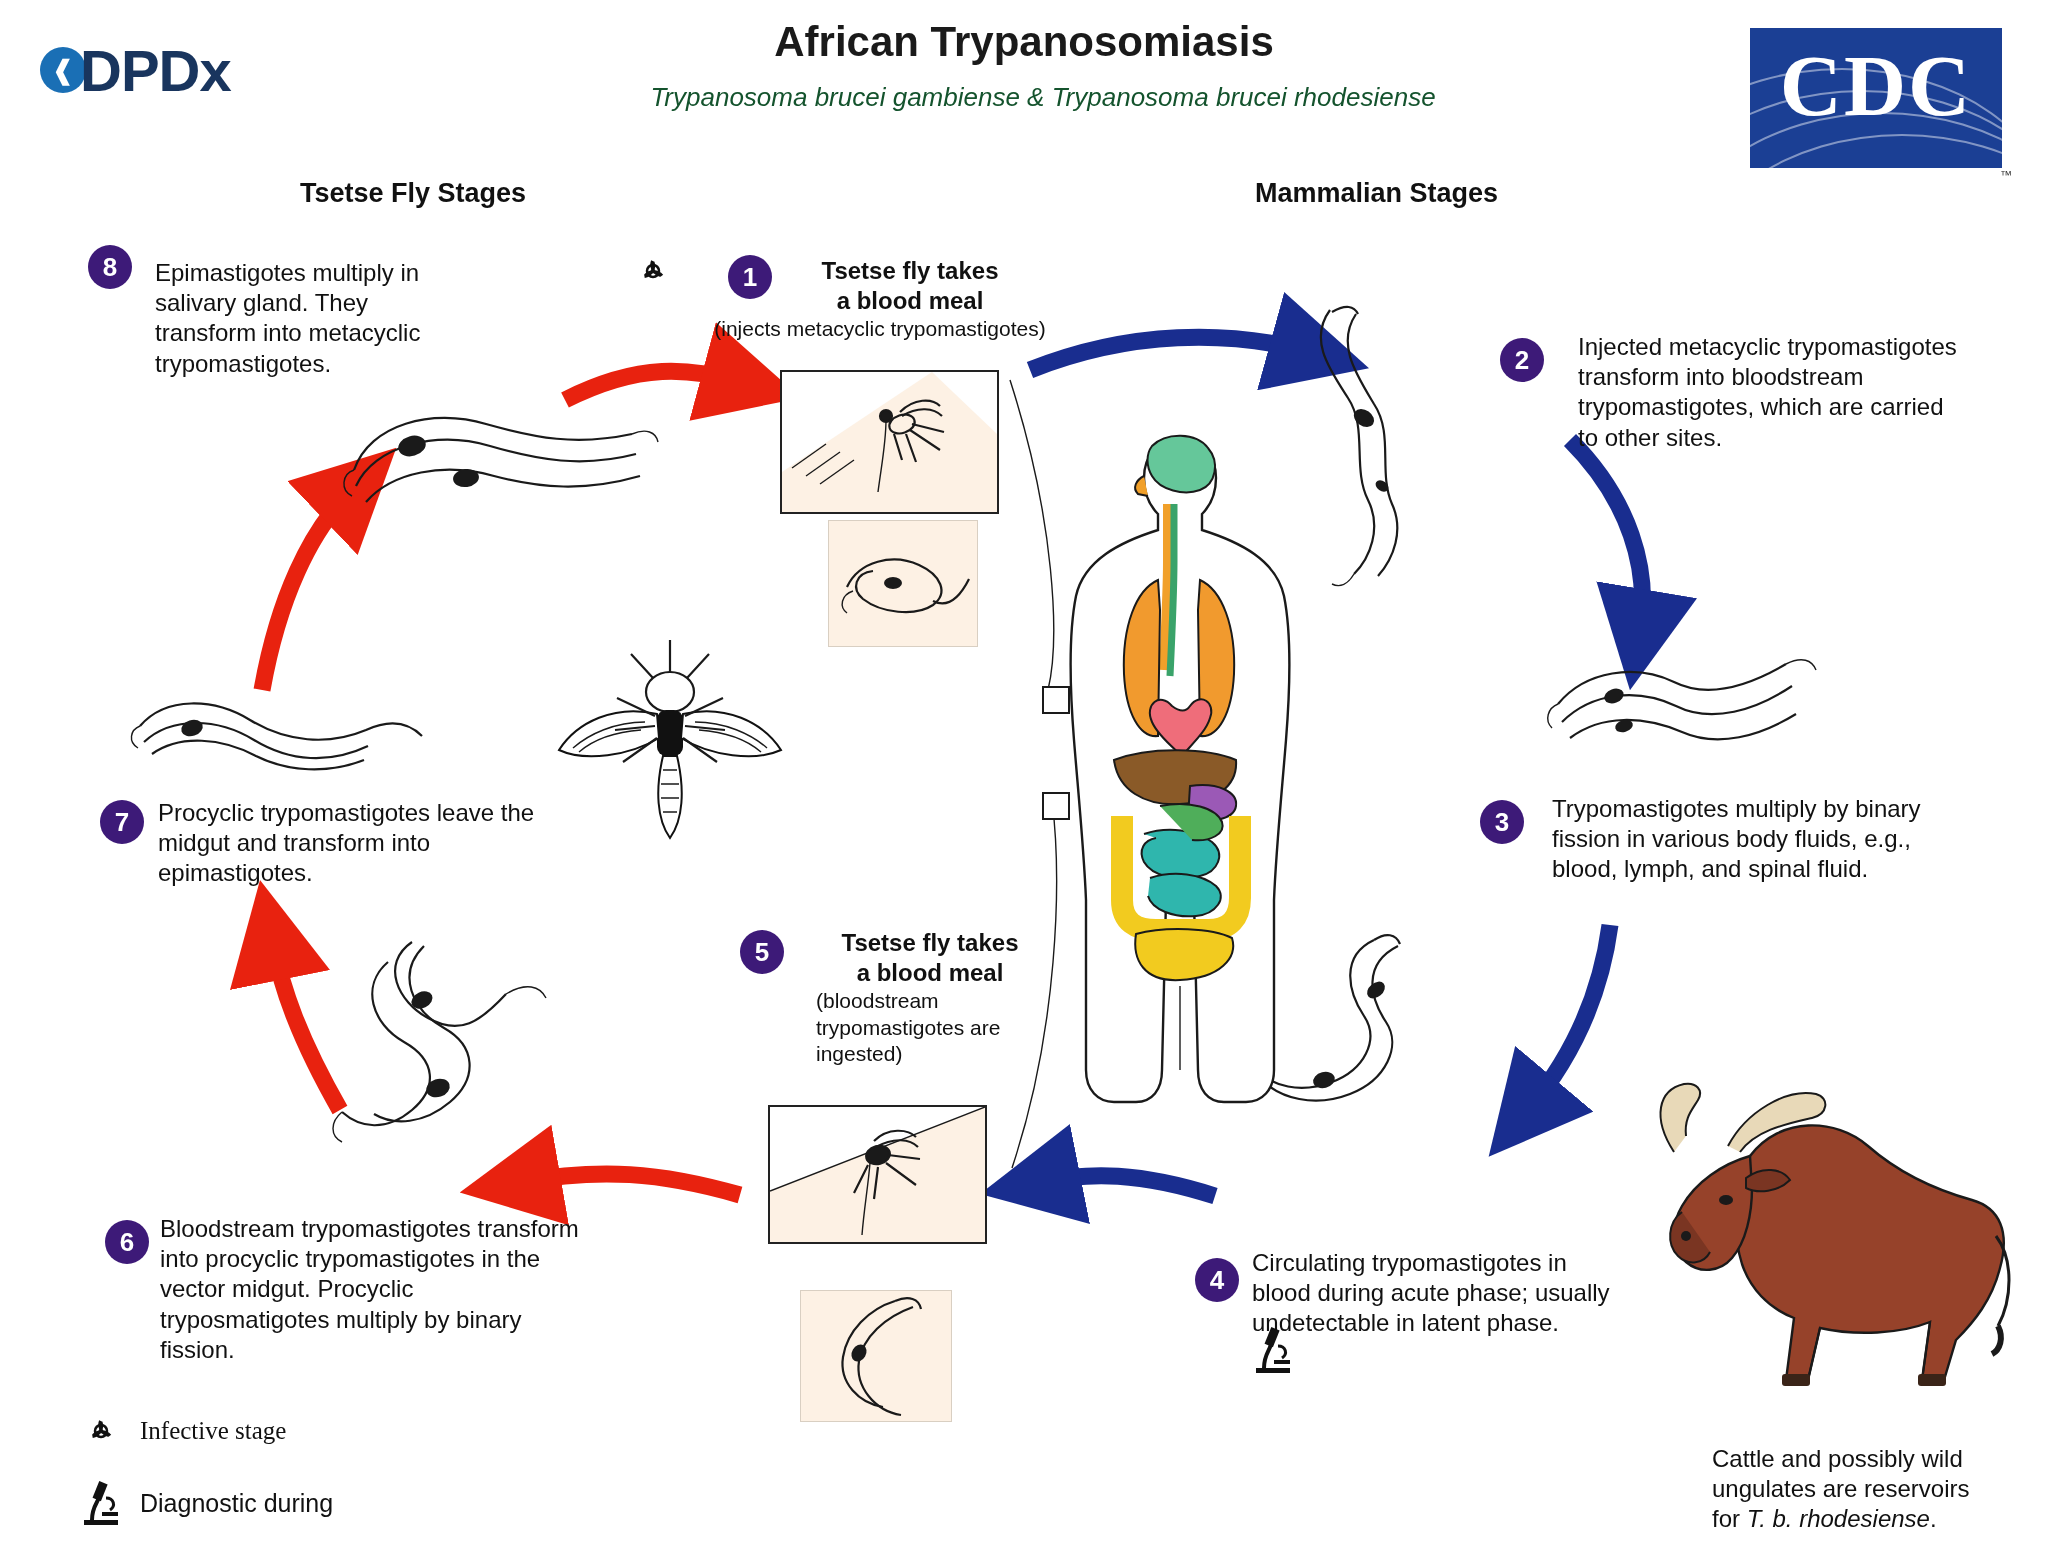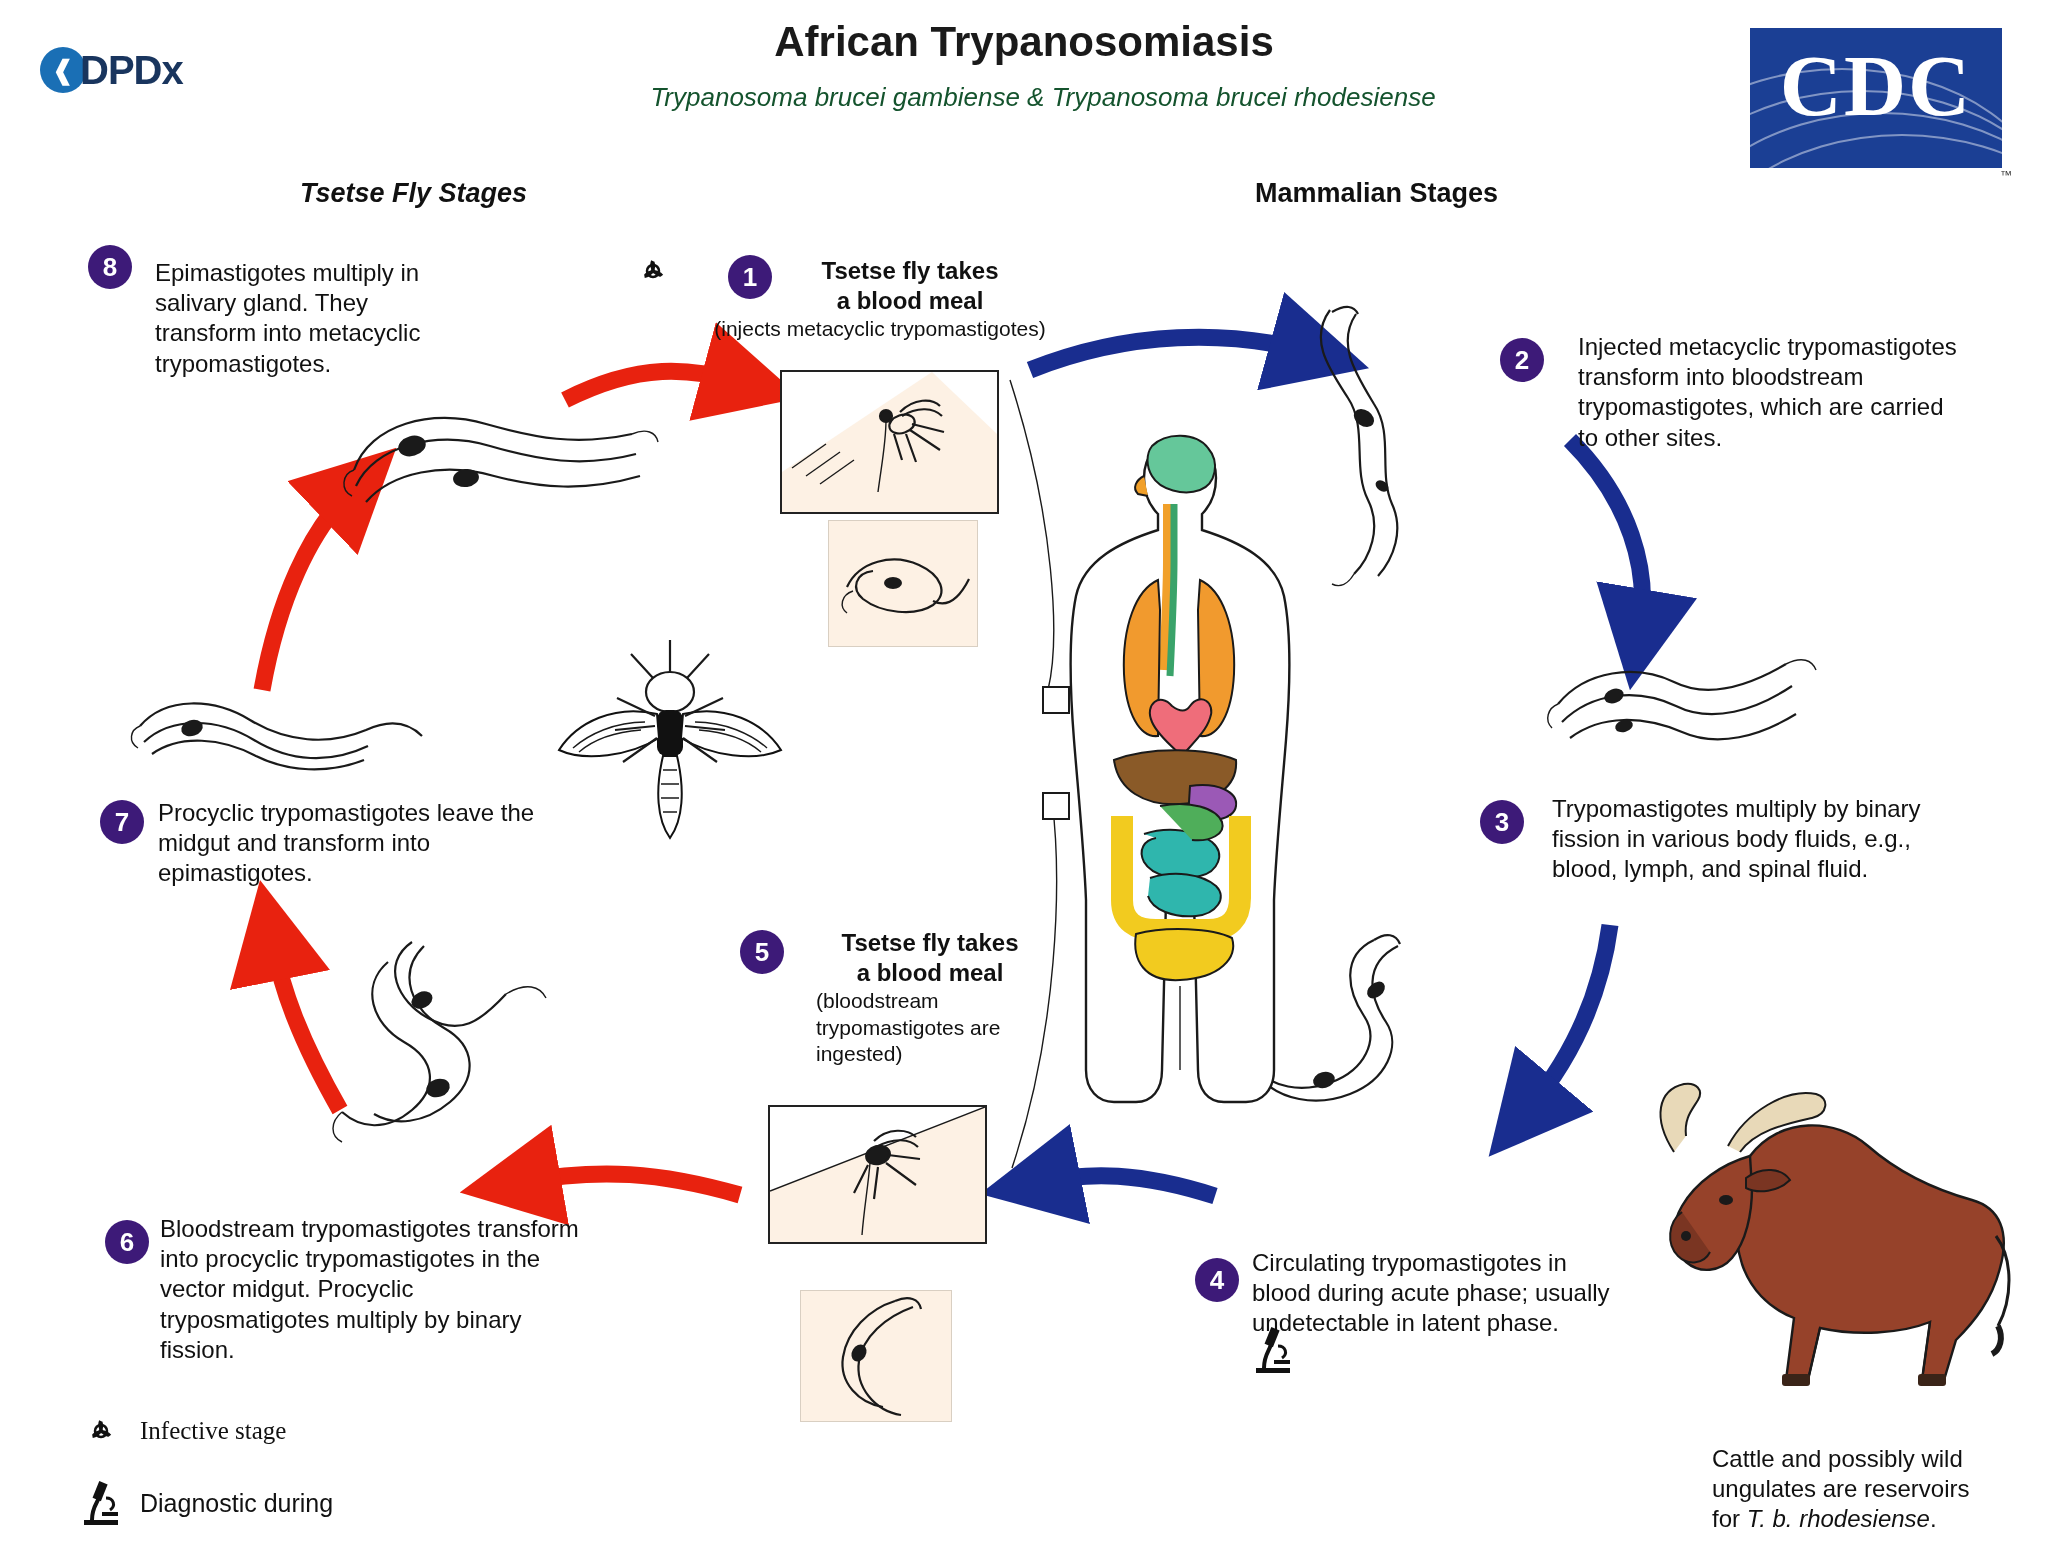--- a/index.html
+++ b/index.html
@@ -28,21 +28,21 @@
   #dpdx-mark {
     width: 46px; height: 46px;
     border-radius: 50%;
     background: #1a6fb5;
     display: flex; align-items: center; justify-content: center;
     color: #ffffff;
     font-size: 26px;
     font-weight: bold;
   }
   #dpdx-text {
-    font-size: 40px;
+    font-size: 58px;
     font-weight: bold;
     color: #19355e;
     letter-spacing: -1px;
     margin-left: -6px;
   }
   #title {
     left: 0; top: 18px; width: 2048px;
     text-align: center;
     font-size: 42px;
     font-weight: bold;
@@ -84,21 +84,21 @@
     font-size: 12px;
     color: #333;
   }
 
   
   .section-heading {
     font-size: 27px;
     font-weight: bold;
     color: #111111;
   }
-  #heading-tsetse { left: 300px; top: 178px; font-style: italic; }
+  #heading-tsetse { left: 300px; top: 178px; }
   #heading-mammal { left: 1255px; top: 178px; }
 
   
   .step-num {
     width: 44px; height: 44px;
     border-radius: 50%;
     background: #3d1a78;
     color: #ffffff;
     font-size: 26px;
     font-weight: bold;

